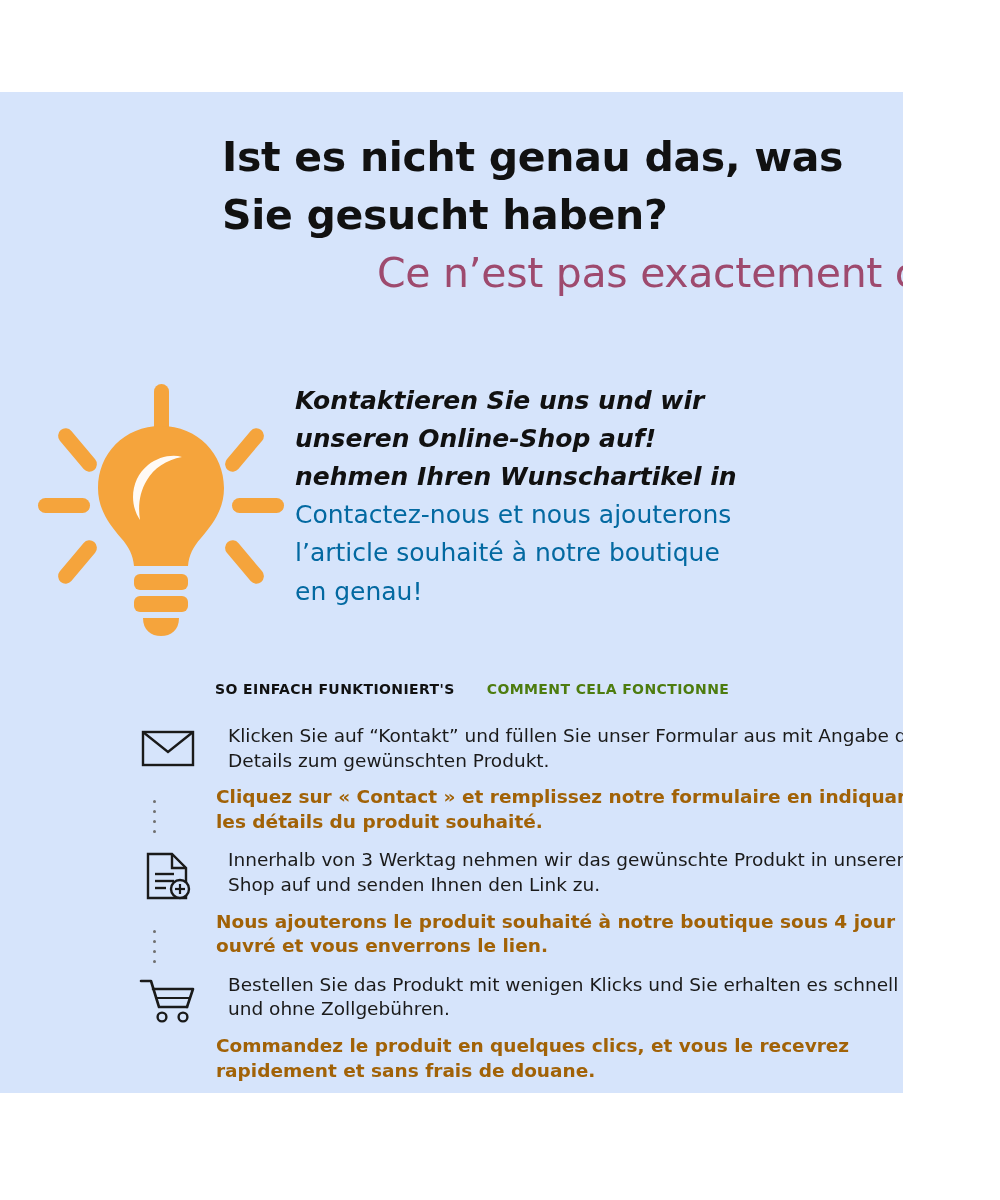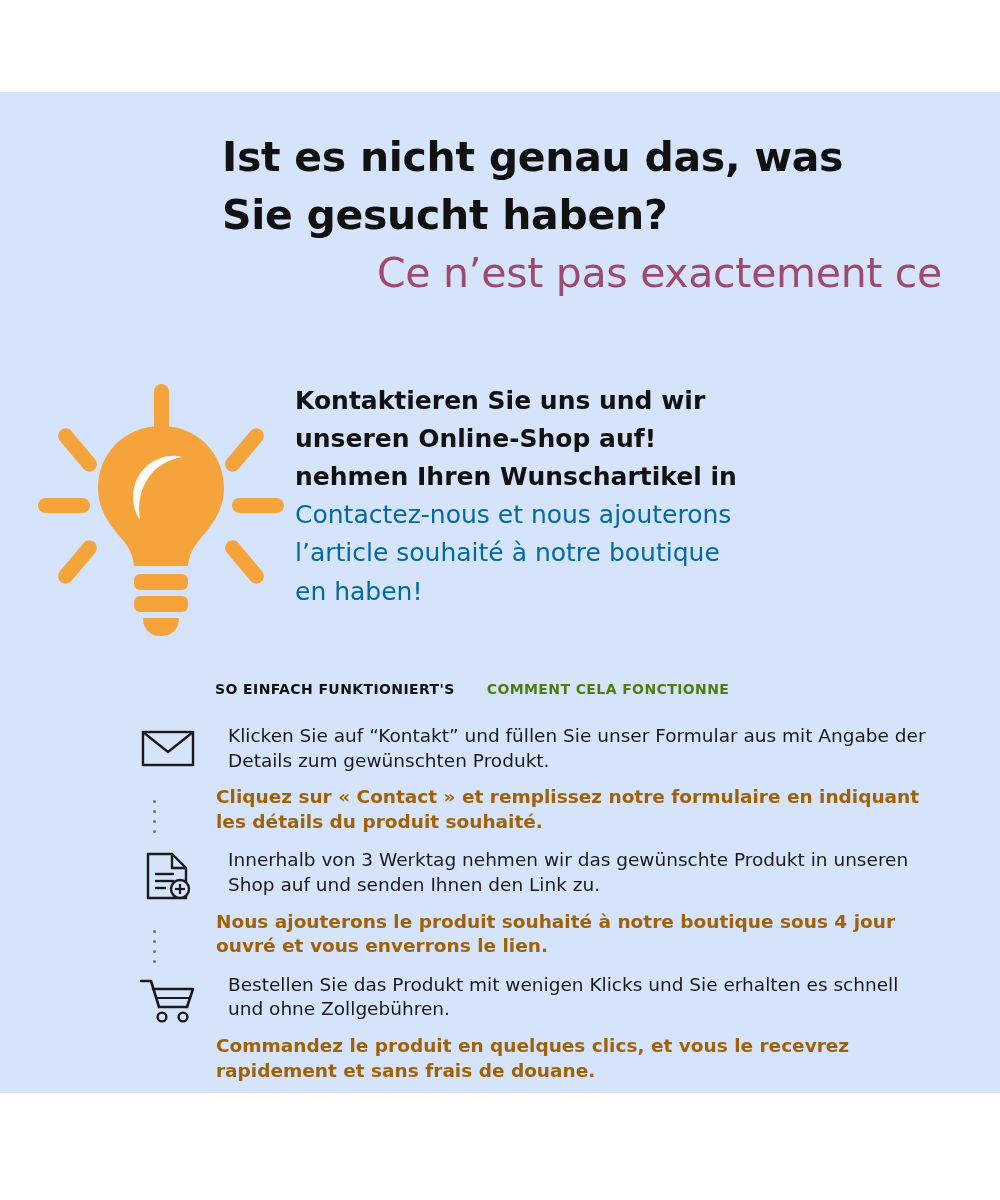--- a/index.html
+++ b/index.html
@@ -4,21 +4,21 @@
 <style>
   * { box-sizing: border-box; }
   html, body {
     margin: 0; padding: 0;
     width: 1000px; height: 1200px;
     background: #ffffff;
     font-family: "DejaVu Sans", sans-serif;
   }
   .page {
     position: relative;
-    width: 1000px; height: 1200px;
+    width: 903px; height: 1200px;
     background: #ffffff;
     overflow: hidden;
   }
   .banner {
     position: absolute;
     left: 0; top: 92px;
     width: 1000px; height: 1001px;
     background: #d6e4fb;
   }
   
@@ -58,20 +58,21 @@
     left: 295px; top: 382px;
     width: 620px;
   }
   .intro .de {
     font-family: "DejaVu Sans", sans-serif;
     font-weight: bold;
     font-size: 25px;
     line-height: 1.52;
     color: #111111;
     margin: 0;
+    font-style: italic;
   }
   .intro .fr {
     font-family: "DejaVu Sans", sans-serif;
     font-weight: normal;
     font-size: 25px;
     line-height: 1.53;
     color: #0369a1;
     margin: 0;
   }
   
@@ -186,21 +187,21 @@
       <path d="M104 142 C92 124 96 100 112 87 C122 79 136 76 146 79 C130 82 118 90 111 102 C103 115 102 129 104 142 Z" fill="#ffffff" opacity="0.95"></path>
     </svg>
   </div>
 
   <div class="intro">
     <div class="de">Kontaktieren Sie uns und wir</div>
     <div class="de">unseren Online-Shop auf!</div>
     <div class="de">nehmen Ihren Wunschartikel in</div>
     <div class="fr">Contactez-nous et nous ajouterons</div>
     <div class="fr">l’article souhaité à notre boutique</div>
-    <div class="fr">en haben!</div>
+    <div class="fr">en genau!</div>
   </div>
 
   <div class="howto-head">
     <span class="de">SO EINFACH FUNKTIONIERT'S</span>
     <span class="fr">COMMENT CELA FONCTIONNE</span>
   </div>
 
   <div class="steps">
 
     <div class="step">

